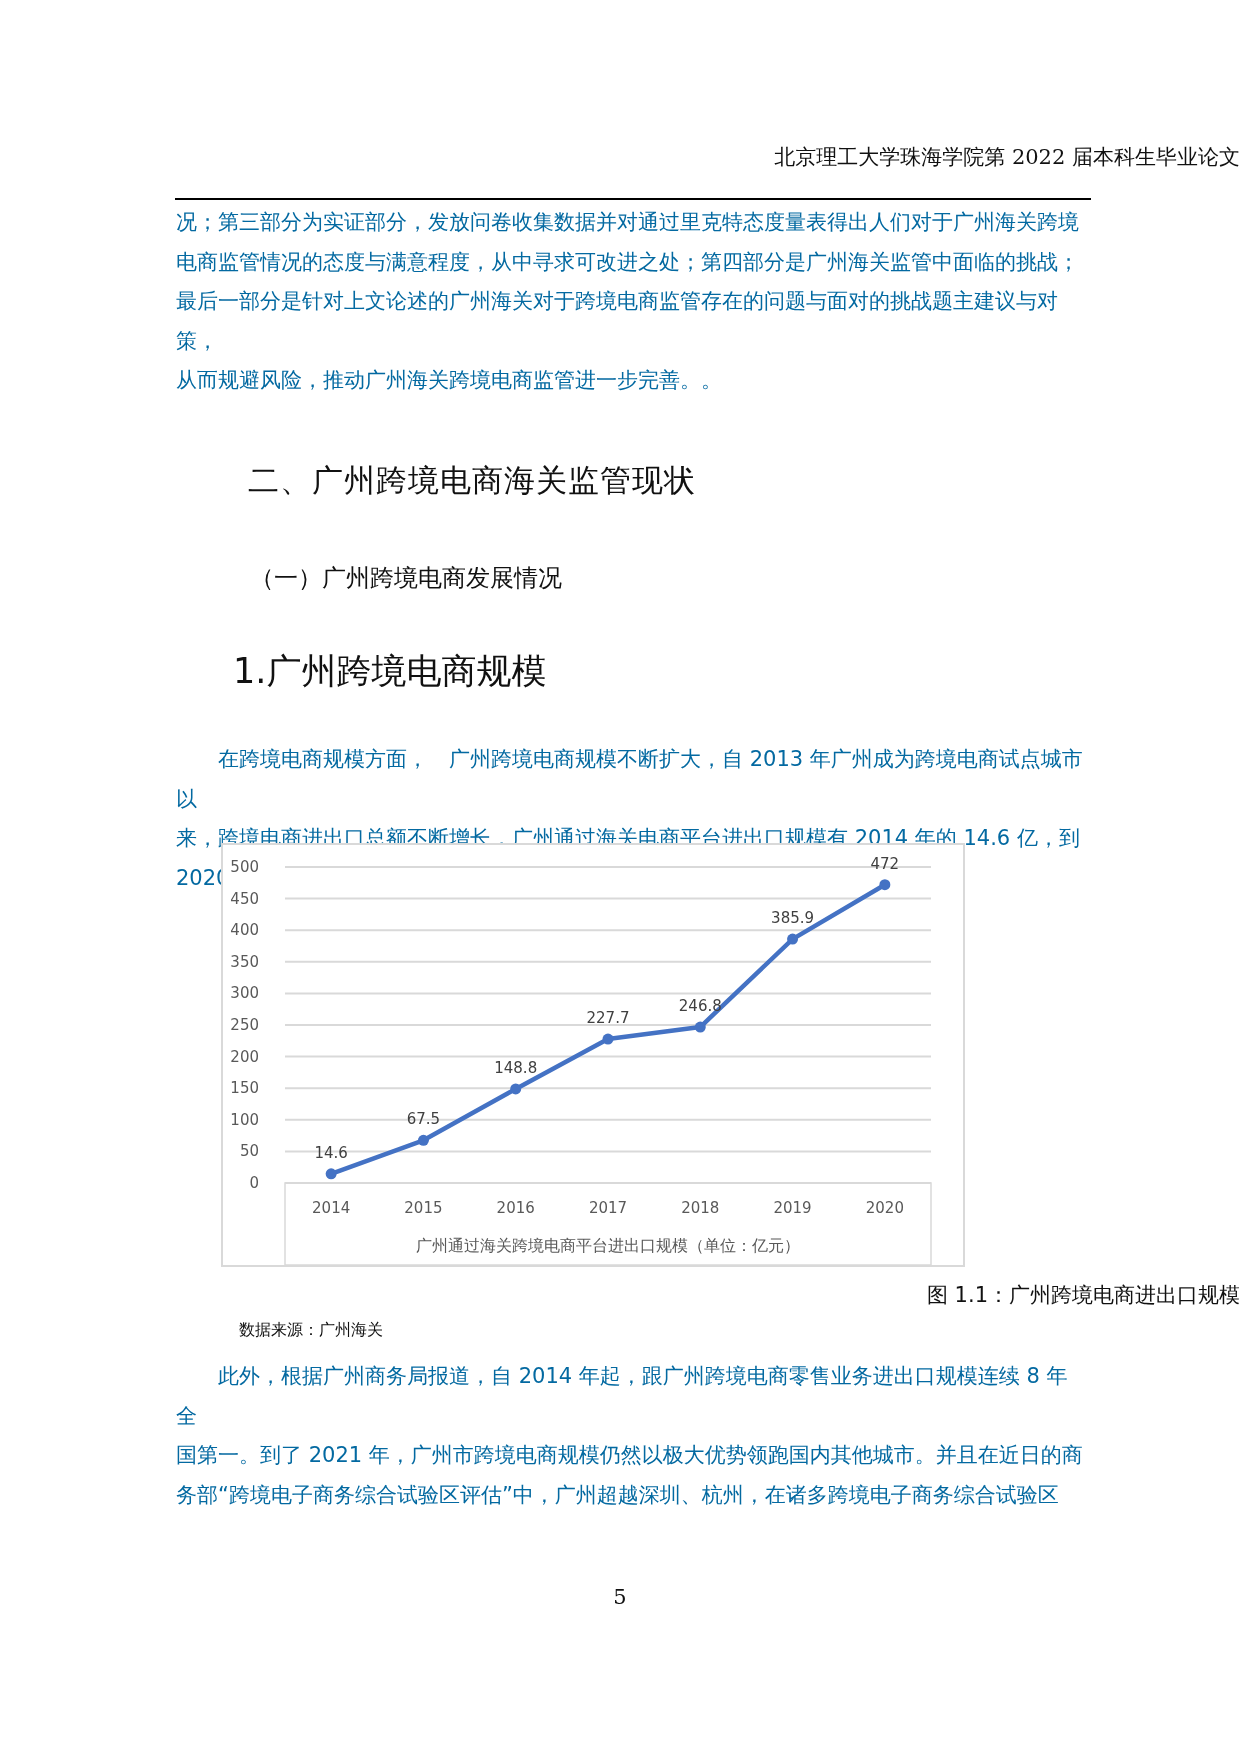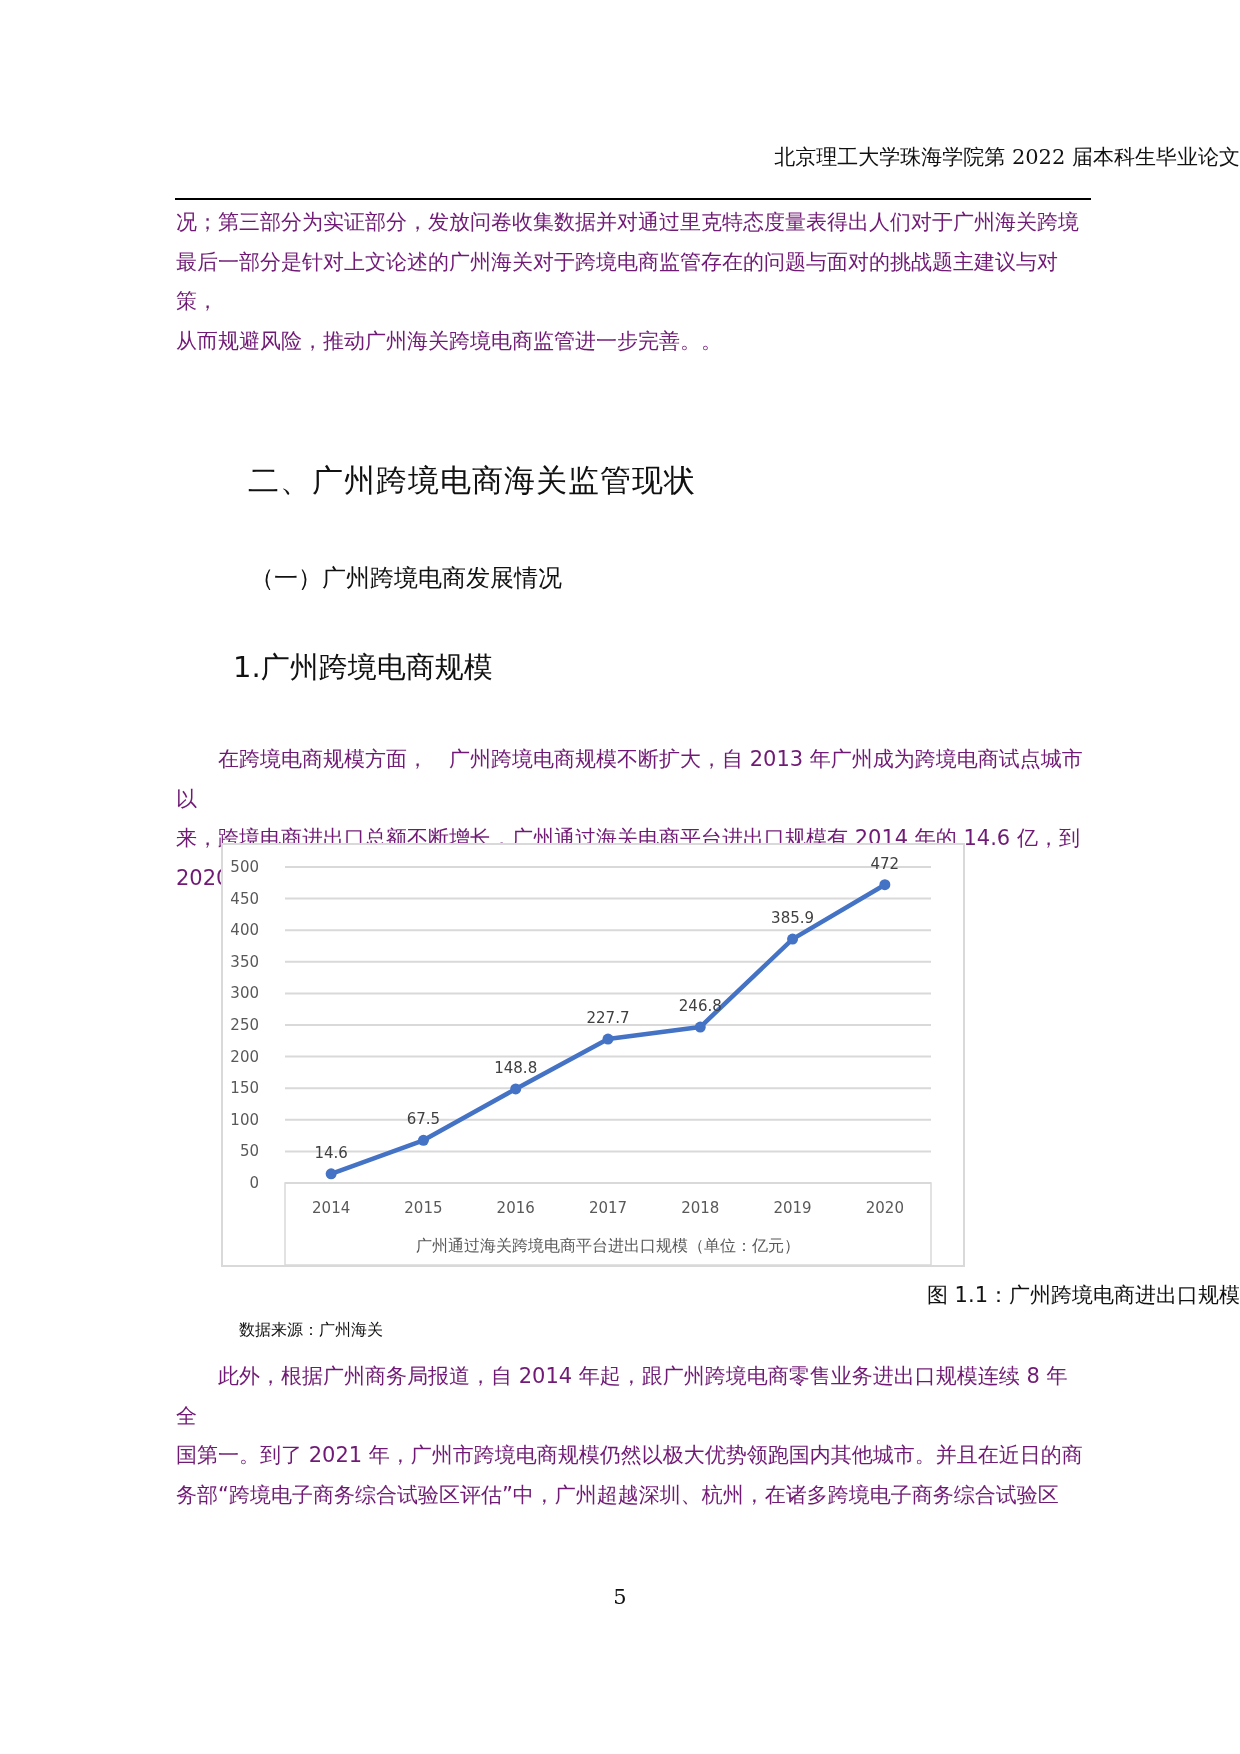--- a/index.html
+++ b/index.html
@@ -2,40 +2,41 @@
 <html><head>
 <meta charset="utf-8">
 <style>
   html, body { margin: 0; padding: 0; background: #ffffff; }
   body { width: 1240px; height: 1754px; position: relative; overflow: hidden;
          font-family: "DejaVu Sans", "Liberation Sans", sans-serif; color: #111; }
   .abs { position: absolute; }
   .header-title { left: 0; width: 1240px; top: 143px; text-align: right; font-size: 21px;
                   font-family: "DejaVu Serif", "Liberation Serif", serif; color: #111; }
   .header-rule { left: 175px; width: 916px; top: 198px; height: 2px; background: #000; }
-  .para { left: 176px; width: 912px; font-size: 21px; line-height: 39.5px; color: #701a75; }
+  .para { left: 176px; width: 912px; font-size: 21px; line-height: 39.5px; color: #0369a1; }
   .para p { margin: 0; }
   .h1 { left: 240px; top: 460px; font-size: 31px; letter-spacing: 1px; margin-left: 8px; }
   .h2 { left: 250px; top: 562px; font-size: 24px; }
-  .h3 { left: 233px; top: 648px; font-size: 29px; }
+  .h3 { left: 233px; top: 648px; font-size: 35px; }
   .chart-box { left: 221px; top: 843px; width: 744px; height: 424px; border: 2px solid #d9d9d9; box-sizing: border-box; background: #fff; }
   .caption { left: 0; width: 1240px; top: 1281px; text-align: right; font-size: 21px; }
   .source { left: 239px; top: 1320px; font-size: 16px; }
   .page-num { left: 0; width: 1240px; top: 1585px; text-align: center; font-size: 21px;
               font-family: "DejaVu Serif", "Liberation Serif", serif; }
   svg text { font-family: "DejaVu Sans", "Liberation Sans", sans-serif; }
 </style>
 </head>
 <body>
 
 <div class="abs header-title">北京理工大学珠海学院第 2022 届本科生毕业论文</div>
 <div class="abs header-rule"></div>
 
 <div class="abs para" style="top:203px;">
   <p>况；第三部分为实证部分，发放问卷收集数据并对通过里克特态度量表得出人们对于广州海关跨境</p>
+  <p>电商监管情况的态度与满意程度，从中寻求可改进之处；第四部分是广州海关监管中面临的挑战；</p>
   <p>最后一部分是针对上文论述的广州海关对于跨境电商监管存在的问题与面对的挑战题主建议与对策，</p>
   <p>从而规避风险，推动广州海关跨境电商监管进一步完善。。</p>
 </div>
 
 <div class="abs h1">二、广州跨境电商海关监管现状</div>
 <div class="abs h2">（一）广州跨境电商发展情况</div>
 <div class="abs h3">1.广州跨境电商规模</div>
 
 <div class="abs para" style="top:692px;margin-top:48px;">
   <p>　　在跨境电商规模方面，　广州跨境电商规模不断扩大，自 2013 年广州成为跨境电商试点城市以</p>

